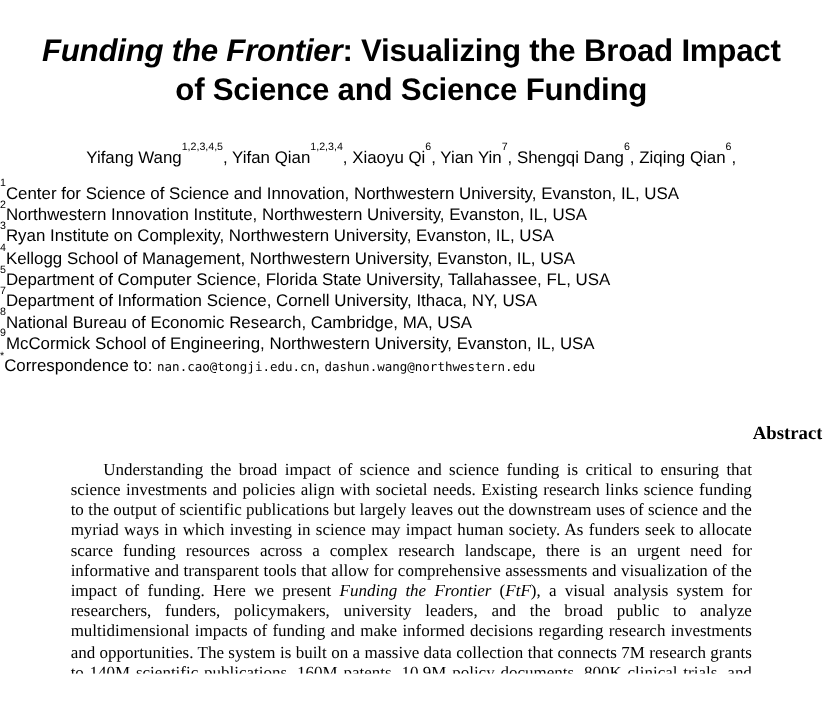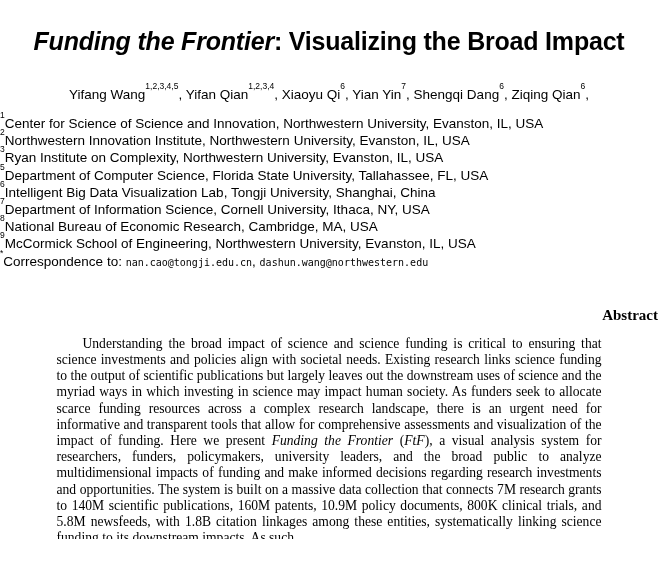--- a/index.html
+++ b/index.html
@@ -66,32 +66,33 @@
     color: #000000;
   }
 </style>
 </head>
 <body>
 
 <div class="page">
 
   <h1 class="title">
       <span class="tline"><i>Funding the Frontier</i><span>: Visualizing the Broad Impact</span></span>
+      <span class="tline">of Science and Science Funding</span>
     </h1>
 
   <div class="authors">
     <div><span>Yifang Wang</span><sup class="s">1,2,3,4,5</sup><span>, </span><span>Yifan Qian</span><sup class="s">1,2,3,4</sup><span>, </span><span>Xiaoyu Qi</span><sup class="s">6</sup><span>, </span><span>Yian Yin</span><sup class="s">7</sup><span>, </span><span>Shengqi Dang</span><sup class="s">6</sup><span>, </span><span>Ziqing Qian</span><sup class="s">6</sup><span>,</span></div>
   </div>
 
   <div class="affiliations">
     <span class="affil-line"><sup class="s">1</sup><span>Center for Science of Science and Innovation, Northwestern University, Evanston, IL, USA</span></span>
     <span class="affil-line"><sup class="s">2</sup><span>Northwestern Innovation Institute, Northwestern University, Evanston, IL, USA</span></span>
     <span class="affil-line"><sup class="s">3</sup><span>Ryan Institute on Complexity, Northwestern University, Evanston, IL, USA</span></span>
+    <span class="affil-line"><sup class="s">4</sup><span>Kellogg School of Management, Northwestern University, Evanston, IL, USA</span></span>
     <span class="affil-line"><sup class="s">5</sup><span>Department of Computer Science, Florida State University, Tallahassee, FL, USA</span></span>
-    <span class="affil-line"><sup class="s">6</sup><span>Intelligent Big Data Visualization Lab, Tongji University, Shanghai, China</span></span>
     <span class="affil-line"><sup class="s">7</sup><span>Department of Information Science, Cornell University, Ithaca, NY, USA</span></span>
     <span class="affil-line"><sup class="s">8</sup><span>National Bureau of Economic Research, Cambridge, MA, USA</span></span>
     <span class="affil-line"><sup class="s">9</sup><span>McCormick School of Engineering, Northwestern University, Evanston, IL, USA</span></span>
     <span class="affil-line"><sup class="s">*</sup><span>Correspondence to: </span><a class="mono" href="#">nan.cao@tongji.edu.cn</a><span>, </span><a class="mono" href="#">dashun.wang@northwestern.edu</a></span>
   </div>
 
   <div class="abstract-heading">Abstract</div>
 
   <p class="abstract-body"><span>Understanding the broad impact of science and science funding is critical to ensuring that science investments and policies align with societal needs. Existing research links science funding to the output of scientific publications but largely leaves out the downstream uses of science and the myriad ways in which investing in science may impact human society. As funders seek to allocate scarce funding resources across a complex research landscape, there is an urgent need for informative and transparent tools that allow for comprehensive assessments and visualization of the impact of funding. Here we present </span><i>Funding the Frontier</i><span> (</span><i>FtF</i><span>), a visual analysis system for researchers, funders, policymakers, university leaders, and the broad public to analyze multidimensional impacts of funding and make informed decisions regarding research investments and opportunities. The system is built on a massive data collection that connects 7M research grants to 140M scientific publications, 160M patents, 10.9M policy documents, 800K clinical trials, and 5.8M newsfeeds, with 1.8B citation linkages among these entities, systematically linking science funding to its downstream impacts. As such, </span></p>
 

